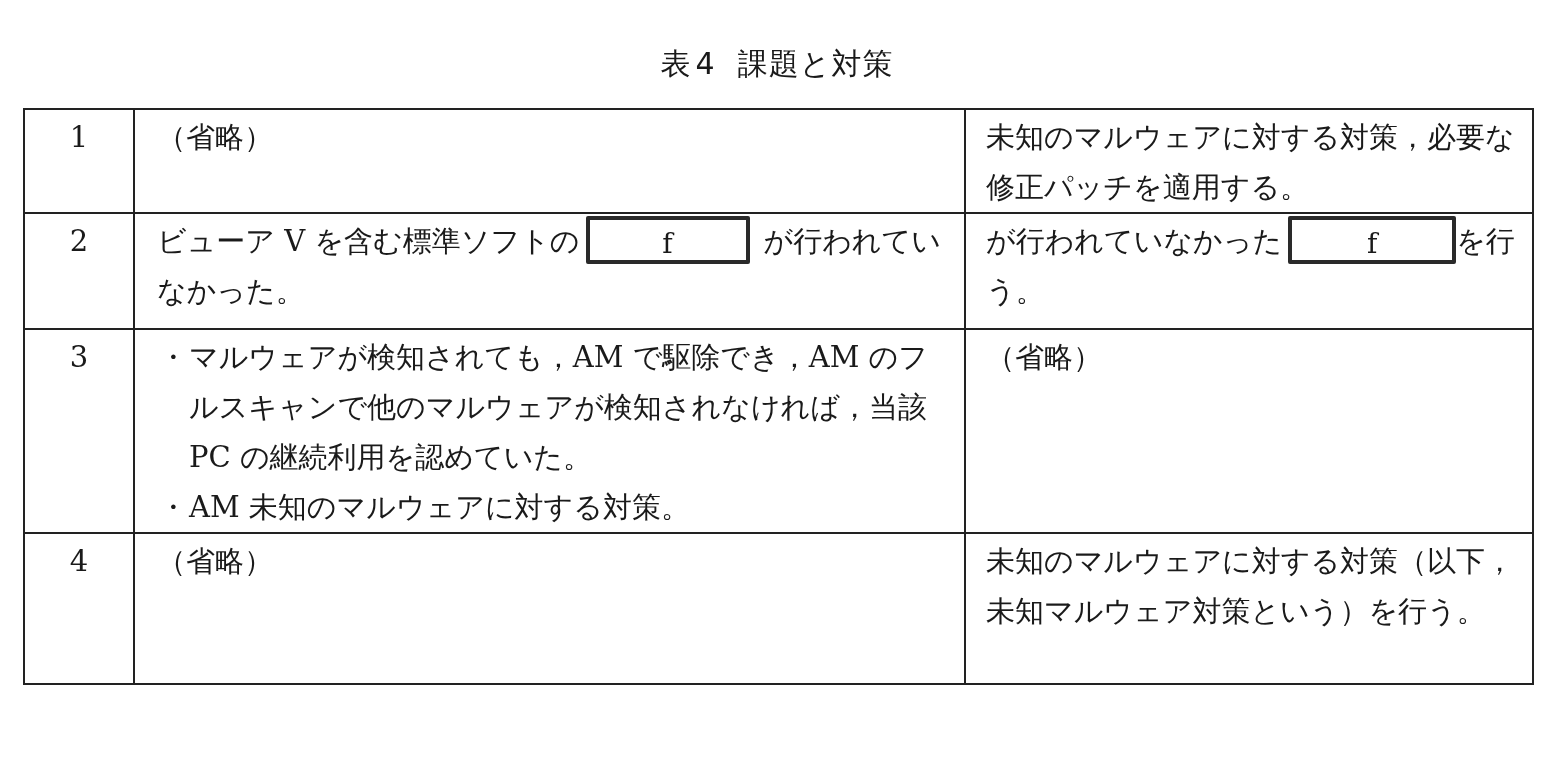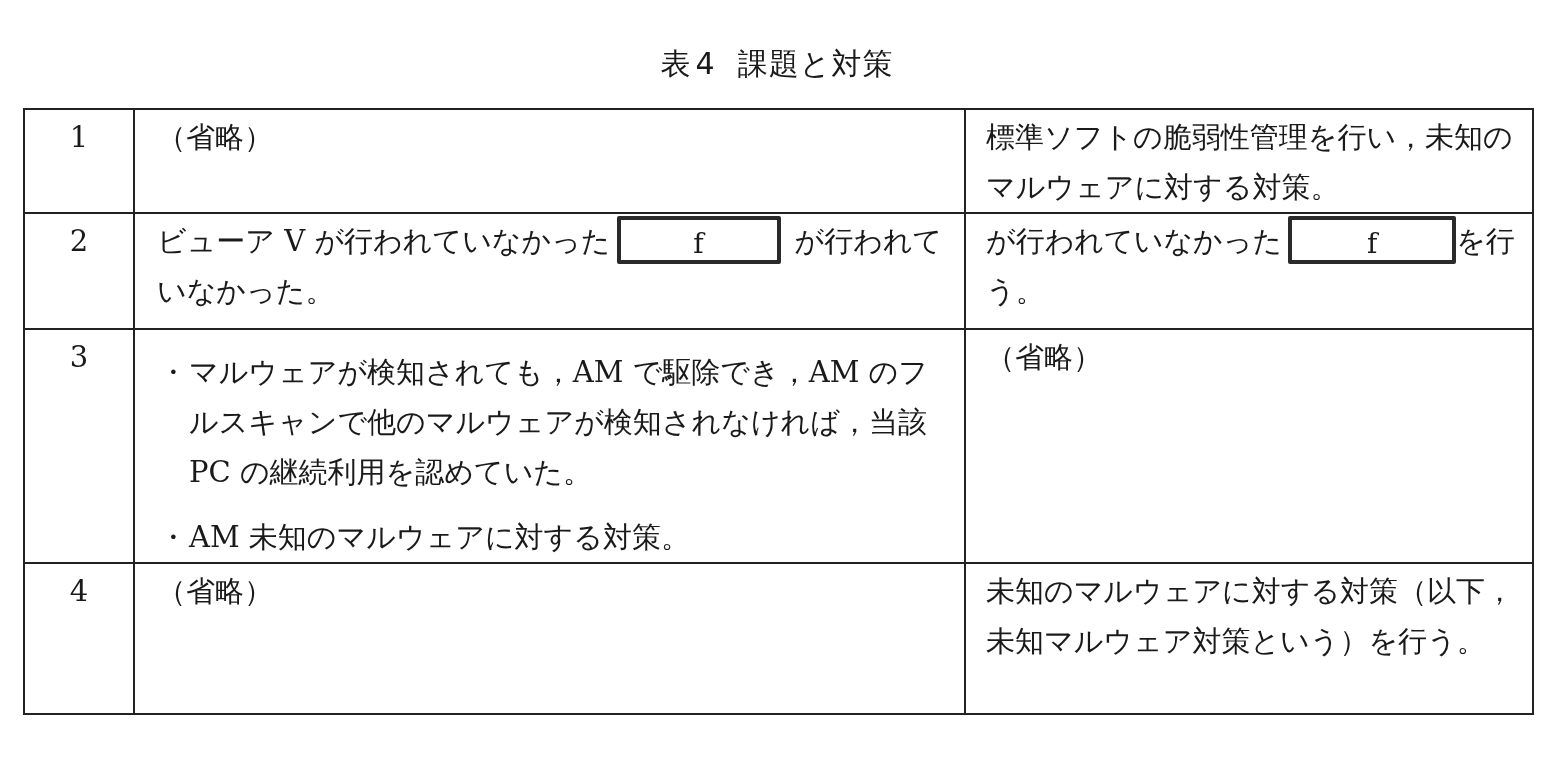--- a/index.html
+++ b/index.html
@@ -74,21 +74,20 @@
       margin: -6px 14px 0 6px;
       box-sizing: border-box;
       font-size: 28px;
       background: #fff;
     }
     .blank.right { margin-right: 0; width: 168px; }
     .bullet-line {
       display: block;
       padding-left: 32px;
       text-indent: -32px;
-      margin-top: 15px;
     }
     .bullet { display: inline-block; width: 32px; text-indent: 0; text-align: center; }
   </style>
 </head>
 <body>
 
 <div class="caption">
   <span>表</span><span class="num">4</span><span>課題と対策</span>
 </div>
 
@@ -96,26 +95,26 @@
   <colgroup>
     <col class="c1">
       <col class="c2">
       <col class="c3">
   </colgroup>
   <tbody>
 
   <tr class="r1">
     <td class="no">1</td>
     <td class="txt">（省略）</td>
-    <td class="txt right">標準ソフトの脆弱性管理を行い，未知のマルウェアに対する対策。</td>
+    <td class="txt right">未知のマルウェアに対する対策，必要な修正パッチを適用する。</td>
   </tr>
 
   <tr class="r2">
     <td class="no">2</td>
-    <td class="txt"><span>ビューア V が行われていなかった</span><span class="blank">f</span><span>が行われていなかった。</span></td>
+    <td class="txt"><span>ビューア V を含む標準ソフトの</span><span class="blank">f</span><span>が行われていなかった。</span></td>
     <td class="txt right"><span>が行われていなかった</span><span class="blank right">f</span><span>を行う。</span></td>
   </tr>
 
   <tr class="r3">
     <td class="no">3</td>
     <td class="txt">
       <span class="bullet-line"><span class="bullet">・</span><span>マルウェアが検知されても，AM で駆除でき，AM のフルスキャンで他のマルウェアが検知されなければ，当該 PC の継続利用を認めていた。</span></span>
       <span class="bullet-line"><span class="bullet">・</span><span>AM 未知のマルウェアに対する対策。</span></span>
     </td>
     <td class="txt right">（省略）</td>

